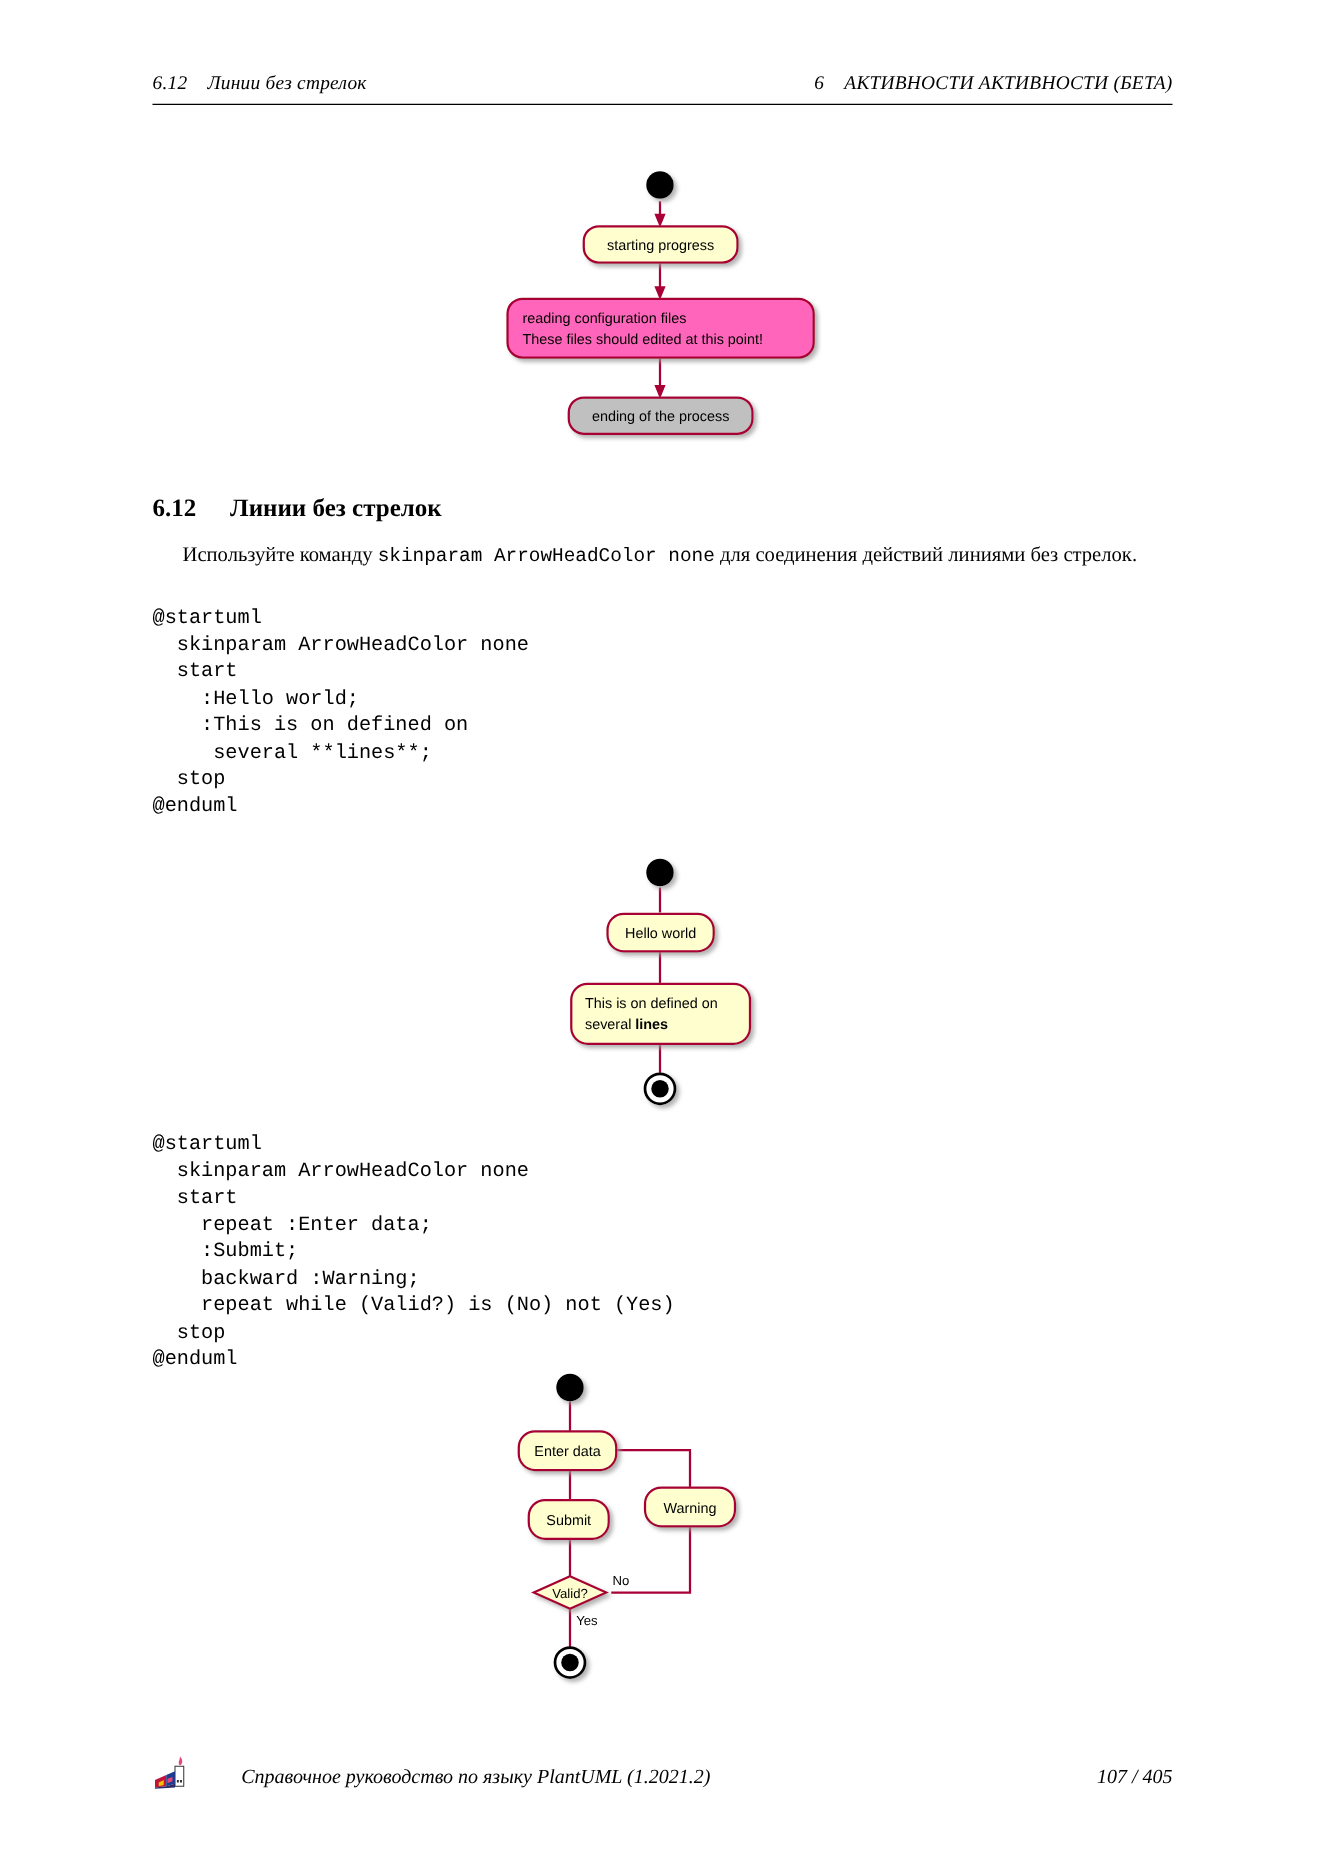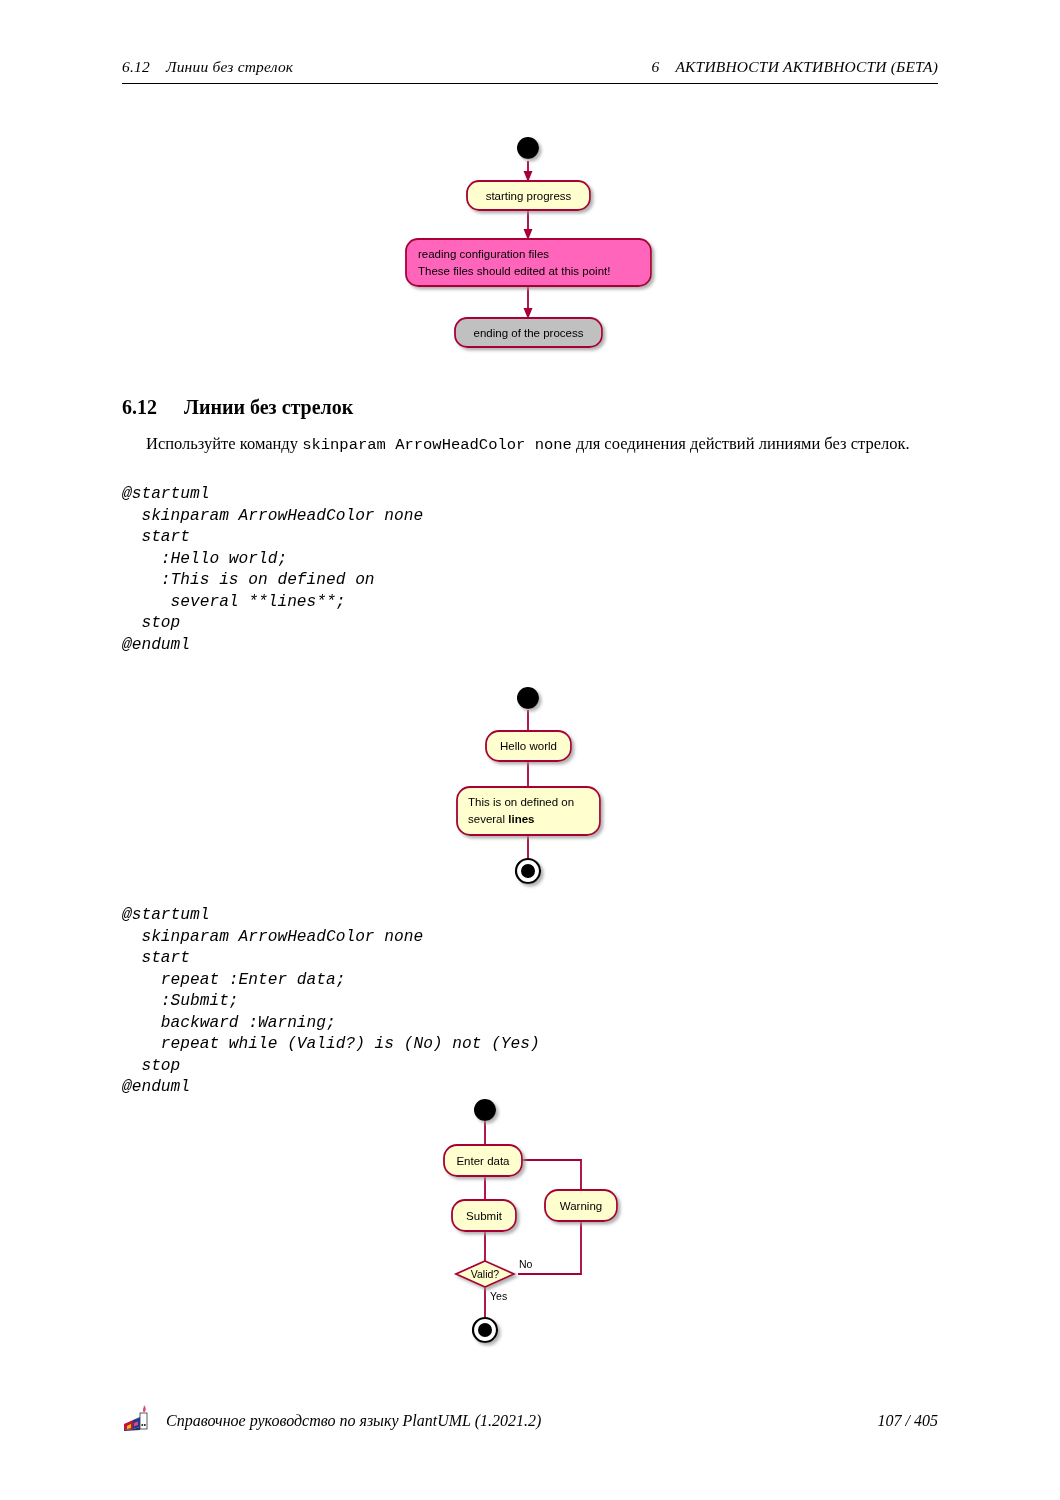--- a/index.html
+++ b/index.html
@@ -74,46 +74,46 @@
 
   
   .code {
     position: absolute;
     left: 122px;
     font-family: "Liberation Mono", "DejaVu Sans Mono", monospace;
     font-size: 16.2px;
     line-height: 21.5px;
     white-space: pre;
     color: #000;
-    font-style: italic;
   }
   #code-1 { top: 468px; }
   #code-2 { top: 889px; }
 
   
   .footer {
     position: absolute;
     left: 122px;
     top: 1404px;
     width: 816px;
     display: flex;
     align-items: center;
     font-style: italic;
     font-size: 16px;
+    gap: 27px;
   }
   .footer .title { margin-left: 14px; flex: 1; }
   .footer .pageno { font-style: italic; white-space: pre; margin-left: 40px; }
 
   
   .diagram {
     position: absolute;
   }
   #diagram-1 { left: 395px; top: 128px; width: 280px; height: 240px; }
   #diagram-2 { left: 440px; top: 677px; width: 210px; height: 225px; }
-  #diagram-3 { left: 433px; top: 1090px; width: 220px; height: 270px; }
+  #diagram-3 { left: 404px; top: 1090px; width: 220px; height: 270px; }
 
   .diagram svg { display: block; overflow: visible; }
 
   
   .uml-label {
     font-family: "Liberation Sans", "DejaVu Sans", sans-serif;
     font-size: 11.5px;
     fill: #000000;
   }
   .uml-label.bold { font-weight: bold; }

